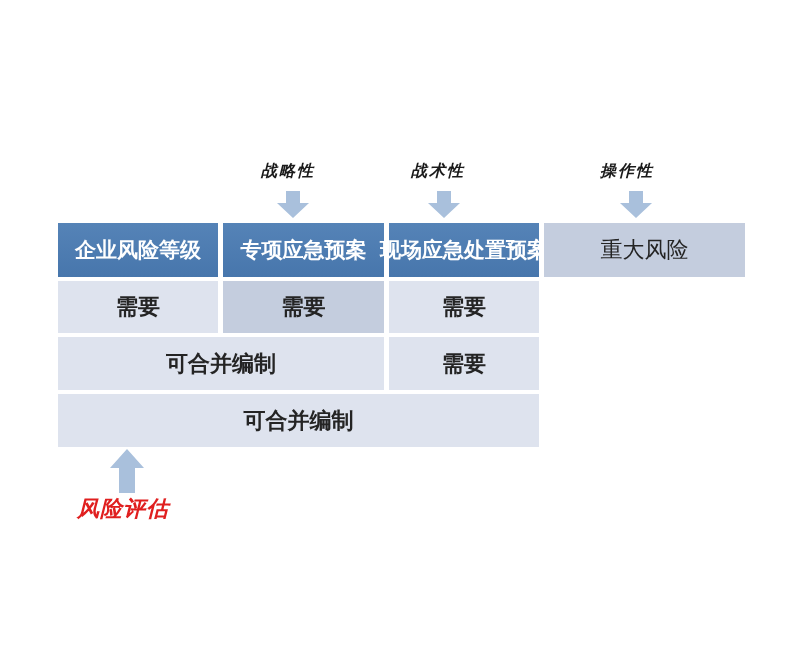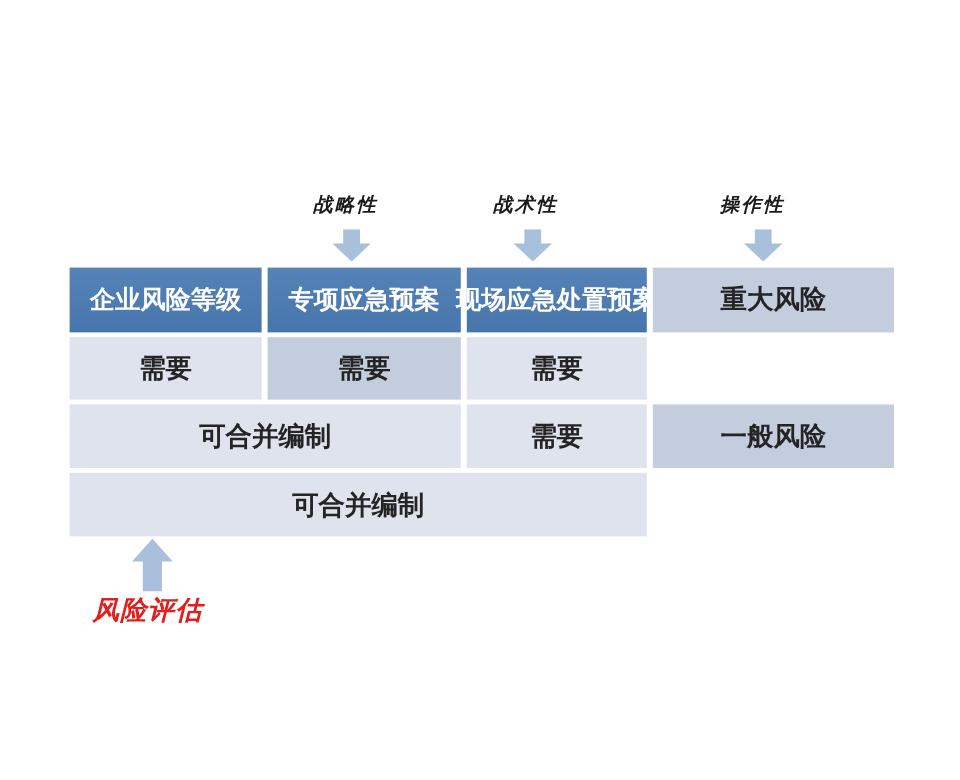--- a/index.html
+++ b/index.html
@@ -64,21 +64,21 @@
     background: #4a79af;
     background: linear-gradient(#5583b7, #4776ac);
     color: #ffffff;
     font-size: 21px;
     font-weight: 700;
   }
   .cell.level {
     background: #c4cdde;
     color: #242424;
     font-size: 22px;
-    font-weight: 700;
+    font-weight: 400;
   }
   .cell.val {
     background: #dee3ee;
     color: #242424;
     font-size: 22px;
     font-weight: 700;
     text-align: center;
   }
   .cell.val.highlight {
     background: #c4cdde;
@@ -133,21 +133,20 @@
     <div class="cell hdr">现场应急处置预案</div>
 
     <div class="cell level">重大风险</div>
     <div class="cell val">需要</div>
     <div class="cell val highlight">需要</div>
     <div class="cell val">需要</div>
 
     <div class="cell val span2">可合并编制</div>
     <div class="cell val">需要</div>
 
-    <div class="cell level">一般风险</div>
     <div class="cell val span3">可合并编制</div>
   </div>
 
   <svg class="up-arrow" viewBox="0 0 34 44">
     <polygon points="17,0 34,19 25,19 25,44 9,44 9,19 0,19" fill="#a9c0dc"></polygon>
   </svg>
   <div class="risk-eval-label">风险评估</div>
 
 </div>
 

